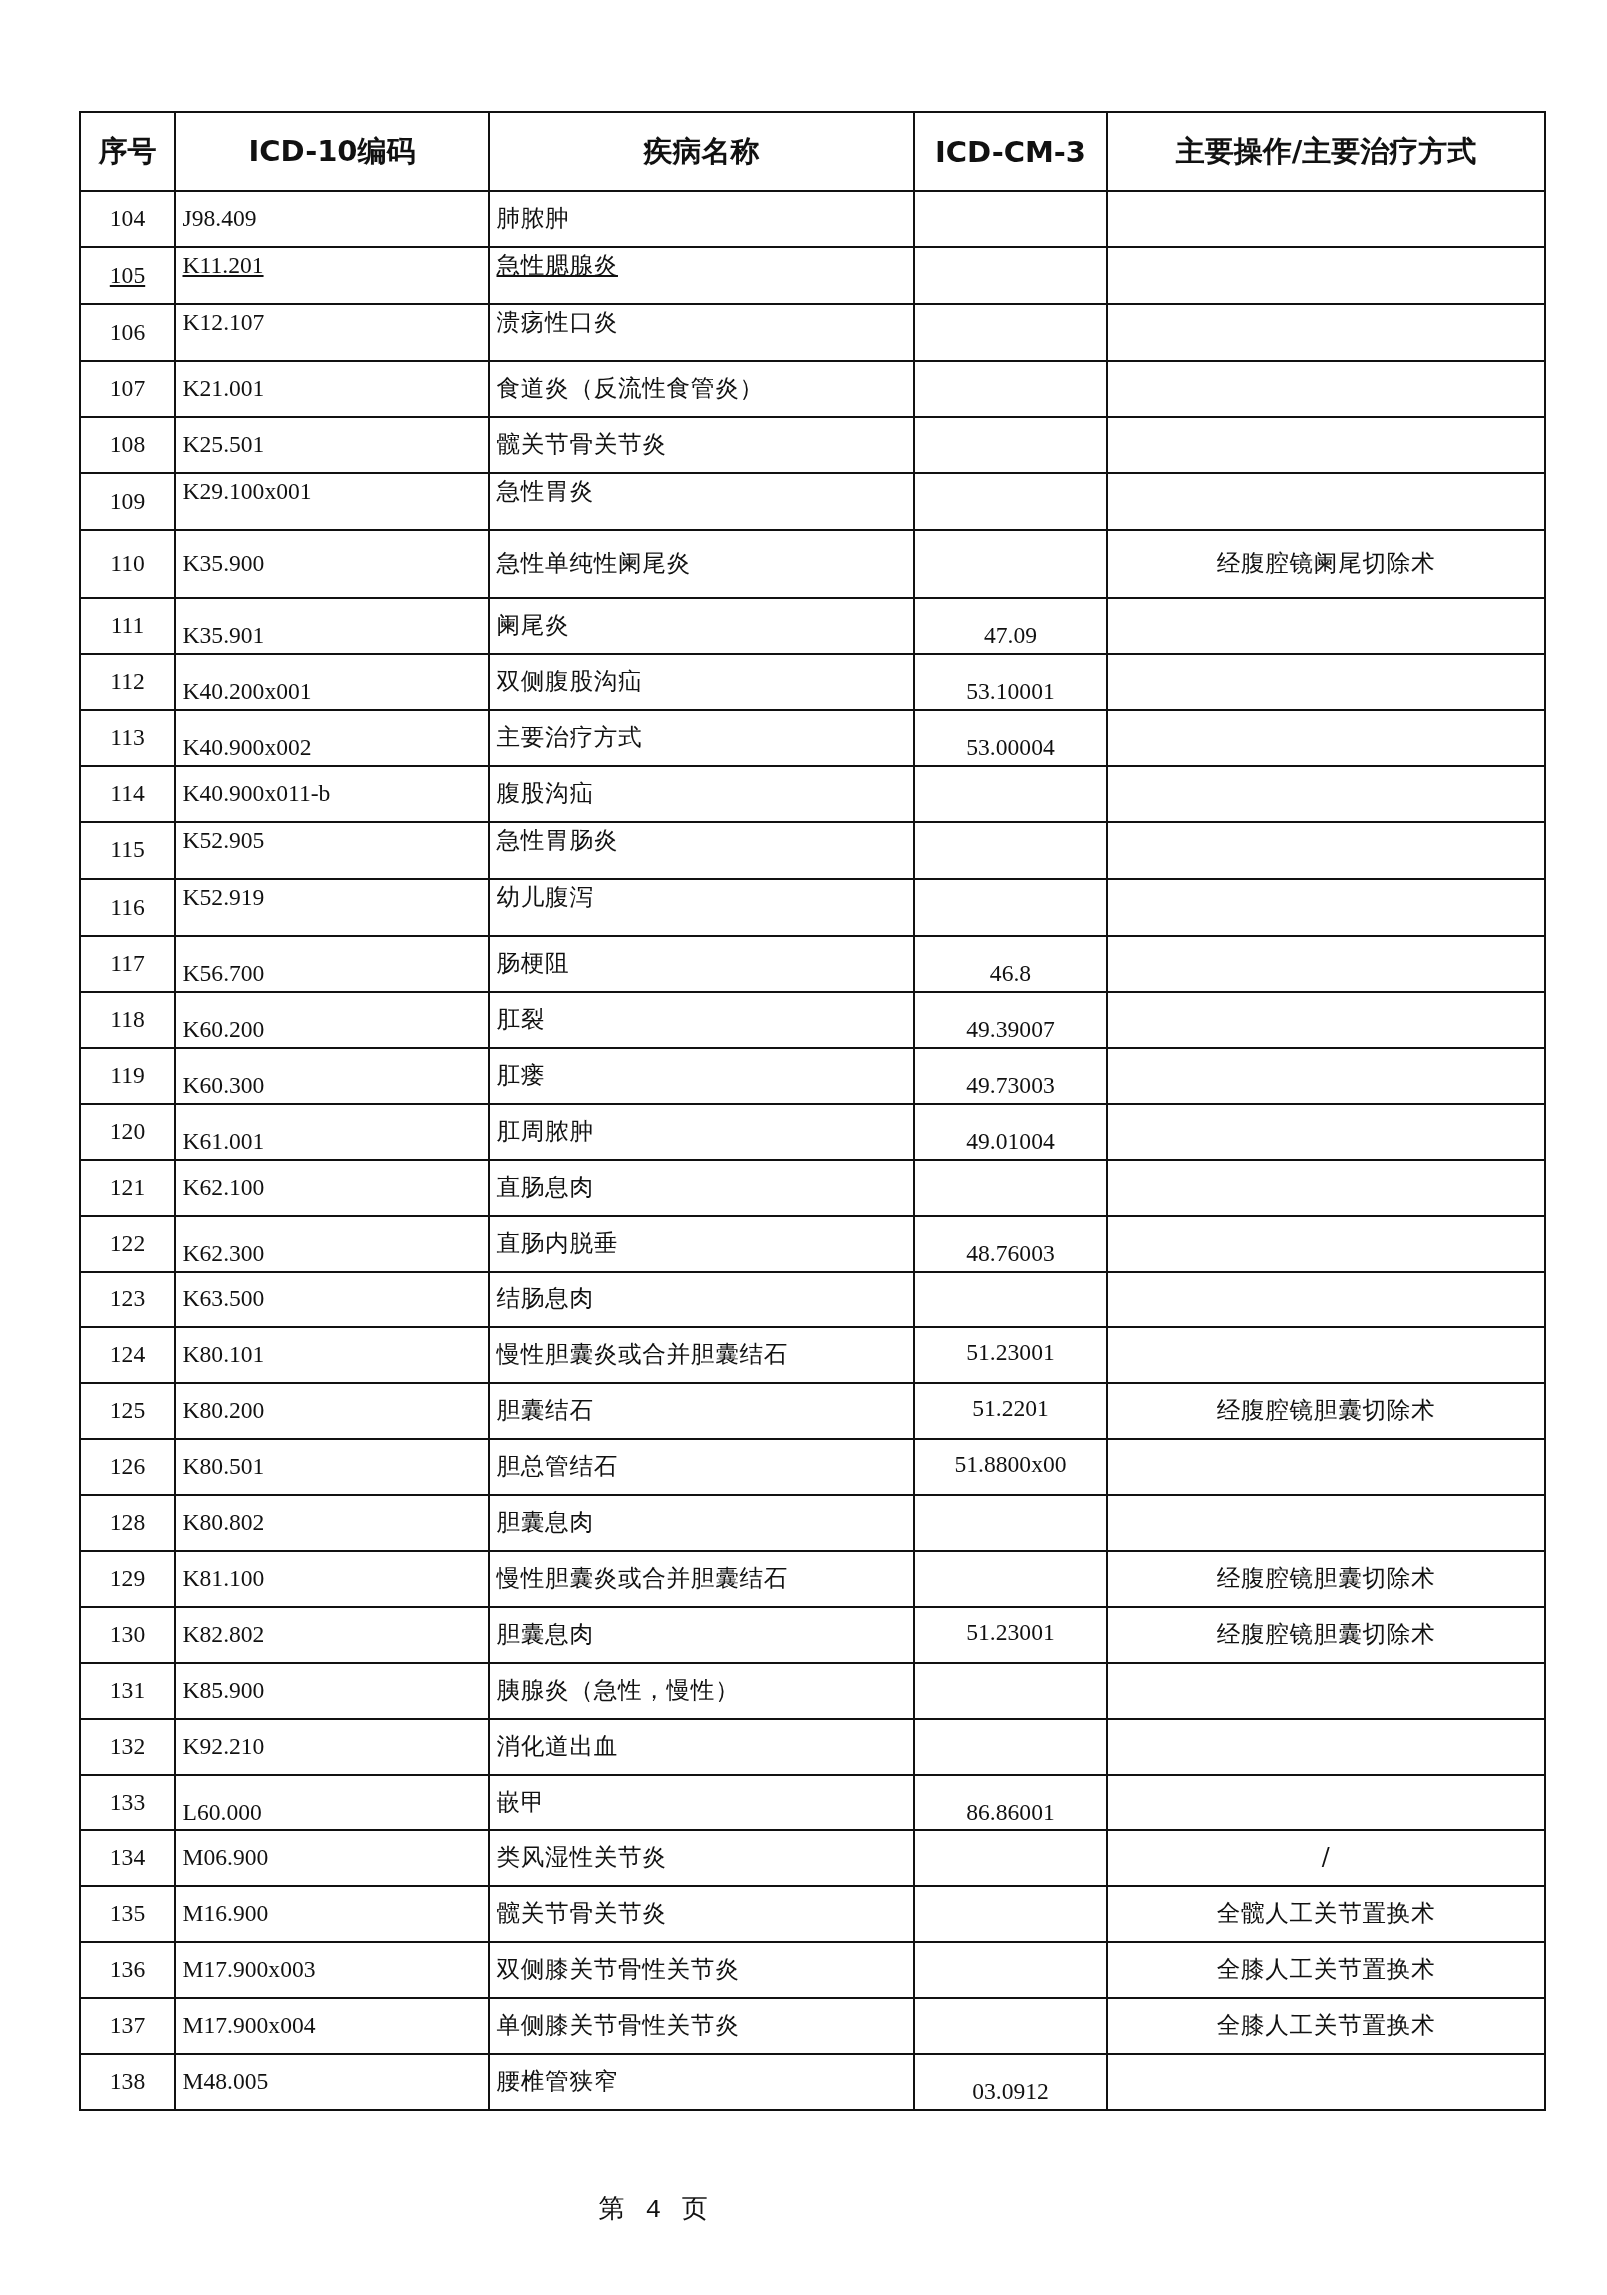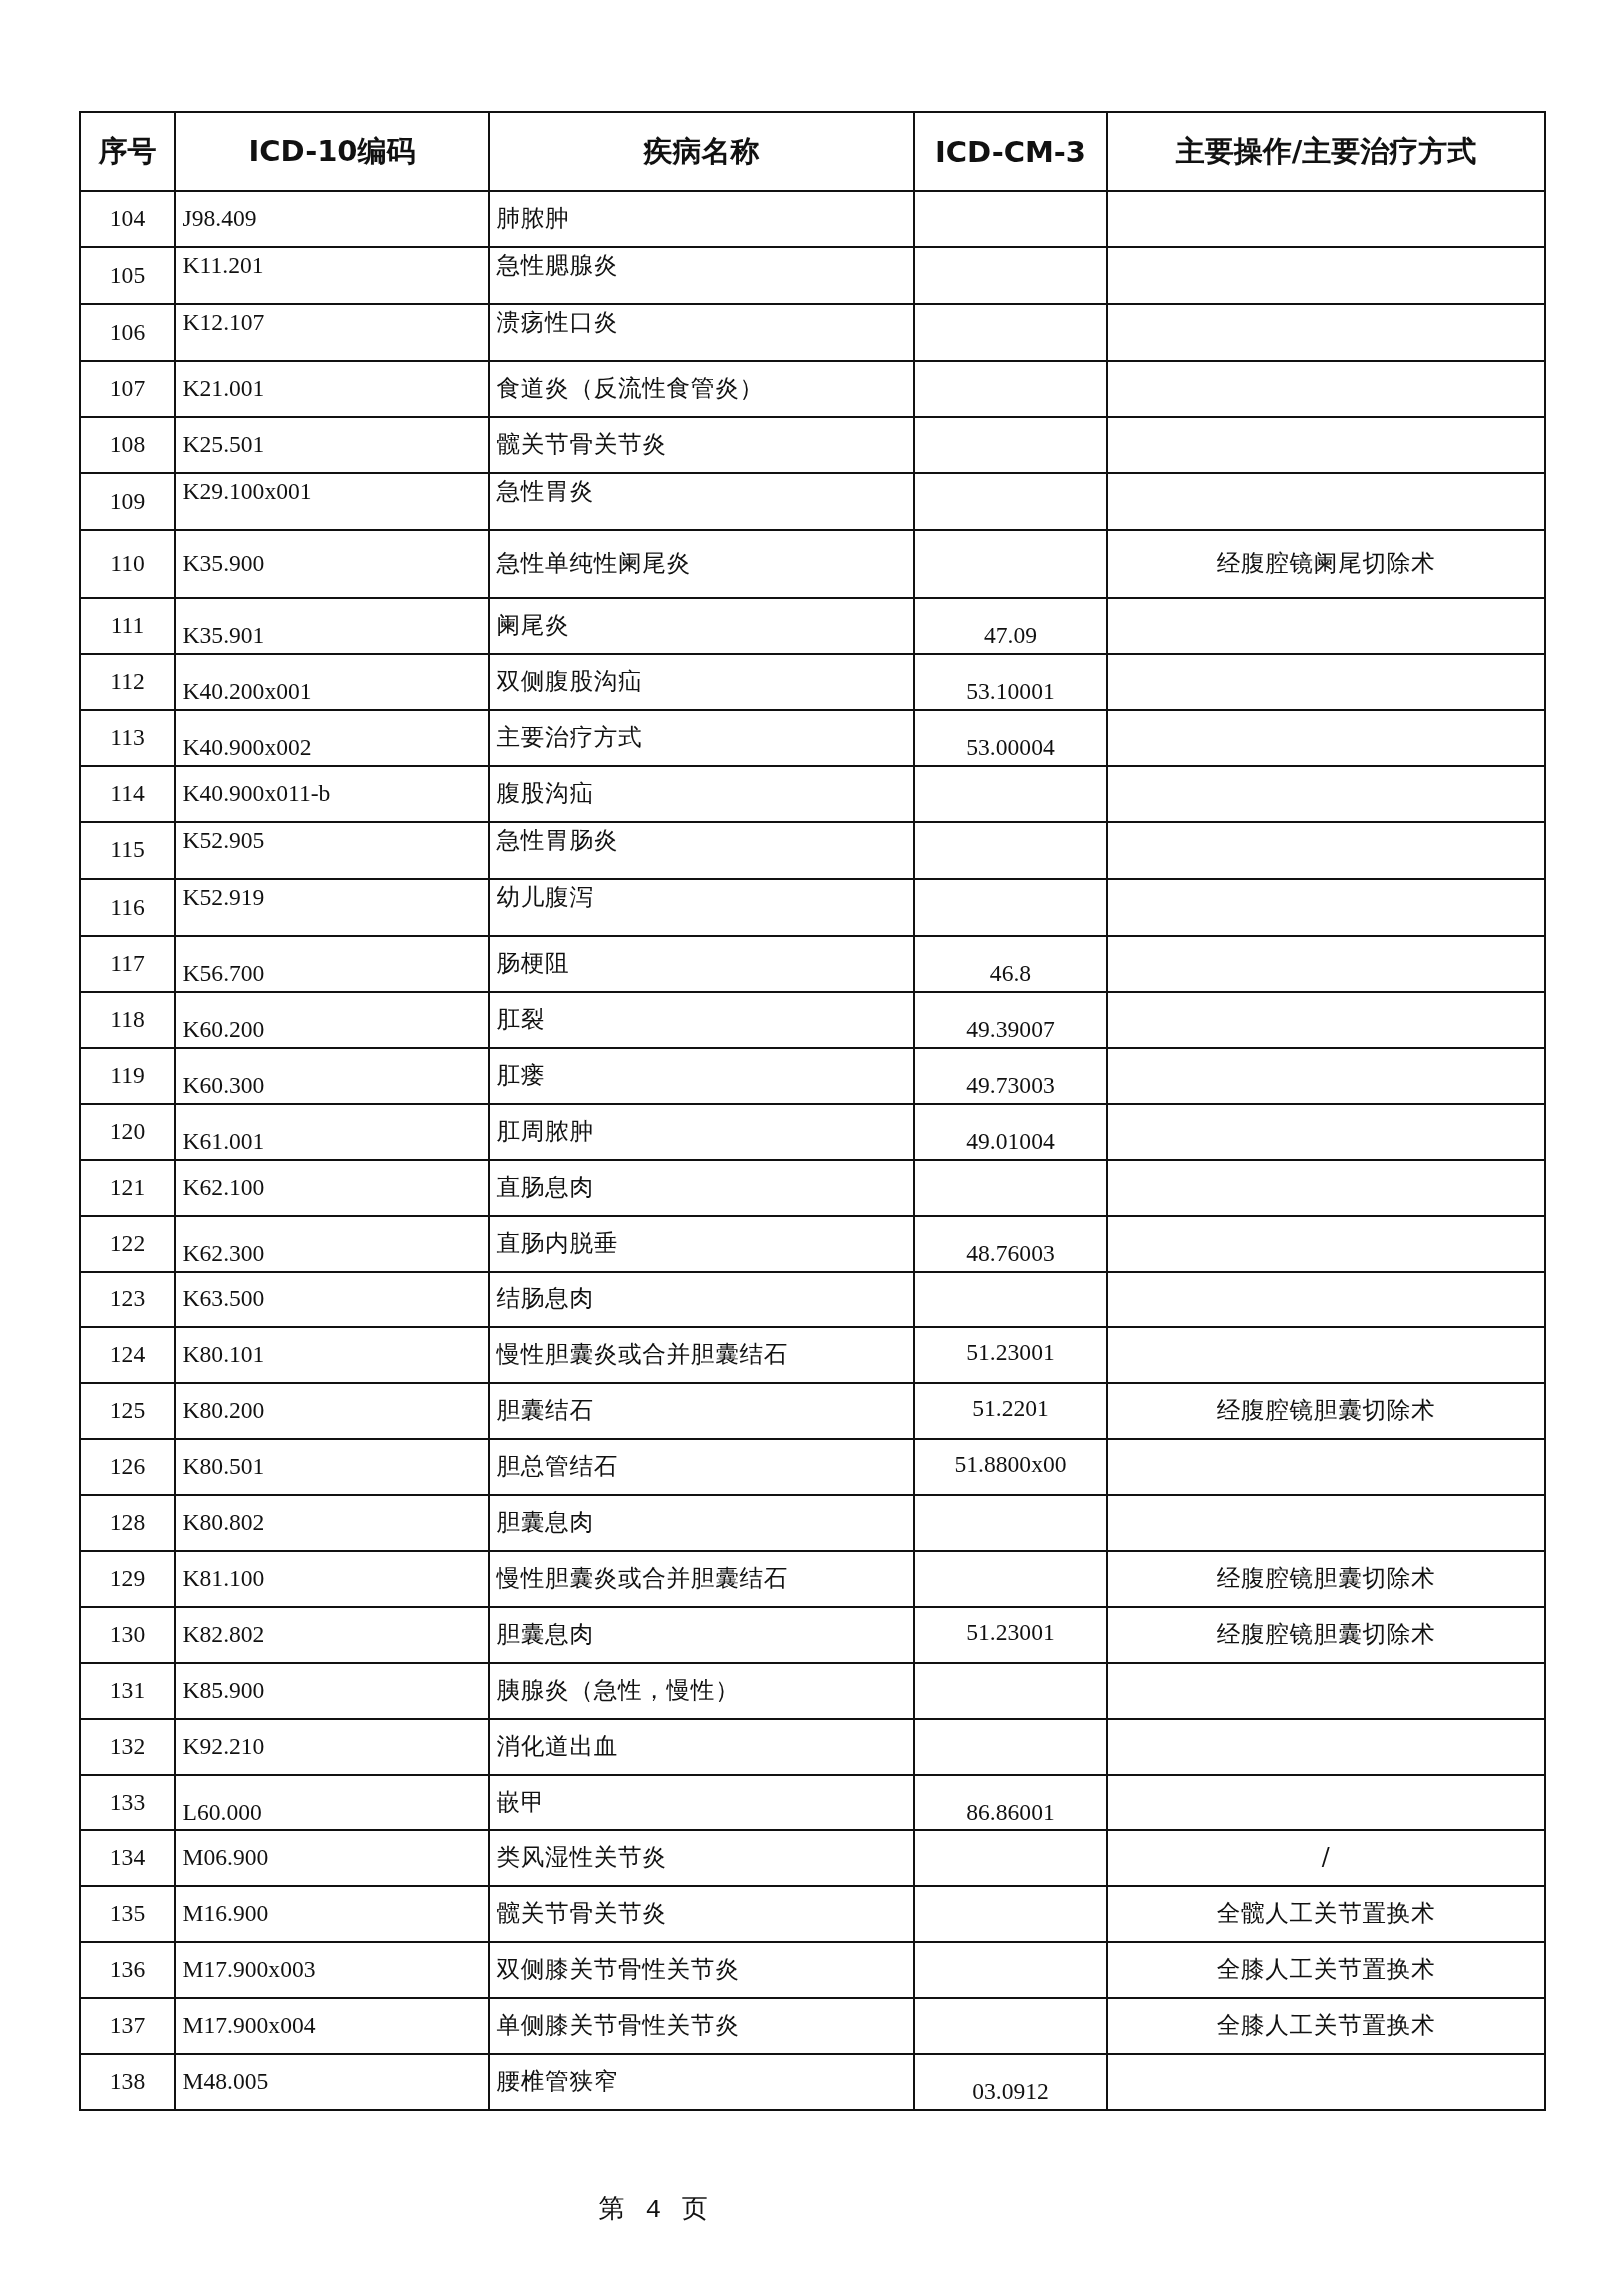--- a/index.html
+++ b/index.html
@@ -98,21 +98,21 @@
     </thead>
     <tbody id="table-body">
 
     <tr style="height: 50px;">
           <td class="seq">104</td>
           <td class="icd">J98.409</td>
           <td class="name">肺脓肿</td>
           <td class="cm3"></td>
           <td class="op"></td>
         </tr>
-        <tr style="height: 52px;">
+        <tr style="height: 52px; text-decoration: underline;">
           <td class="seq">105</td>
           <td class="icd va-top">K11.201</td>
           <td class="name va-top">急性腮腺炎</td>
           <td class="cm3"></td>
           <td class="op"></td>
         </tr>
         <tr style="height: 55px;">
           <td class="seq">106</td>
           <td class="icd va-top">K12.107</td>
           <td class="name va-top">溃疡性口炎</td>

